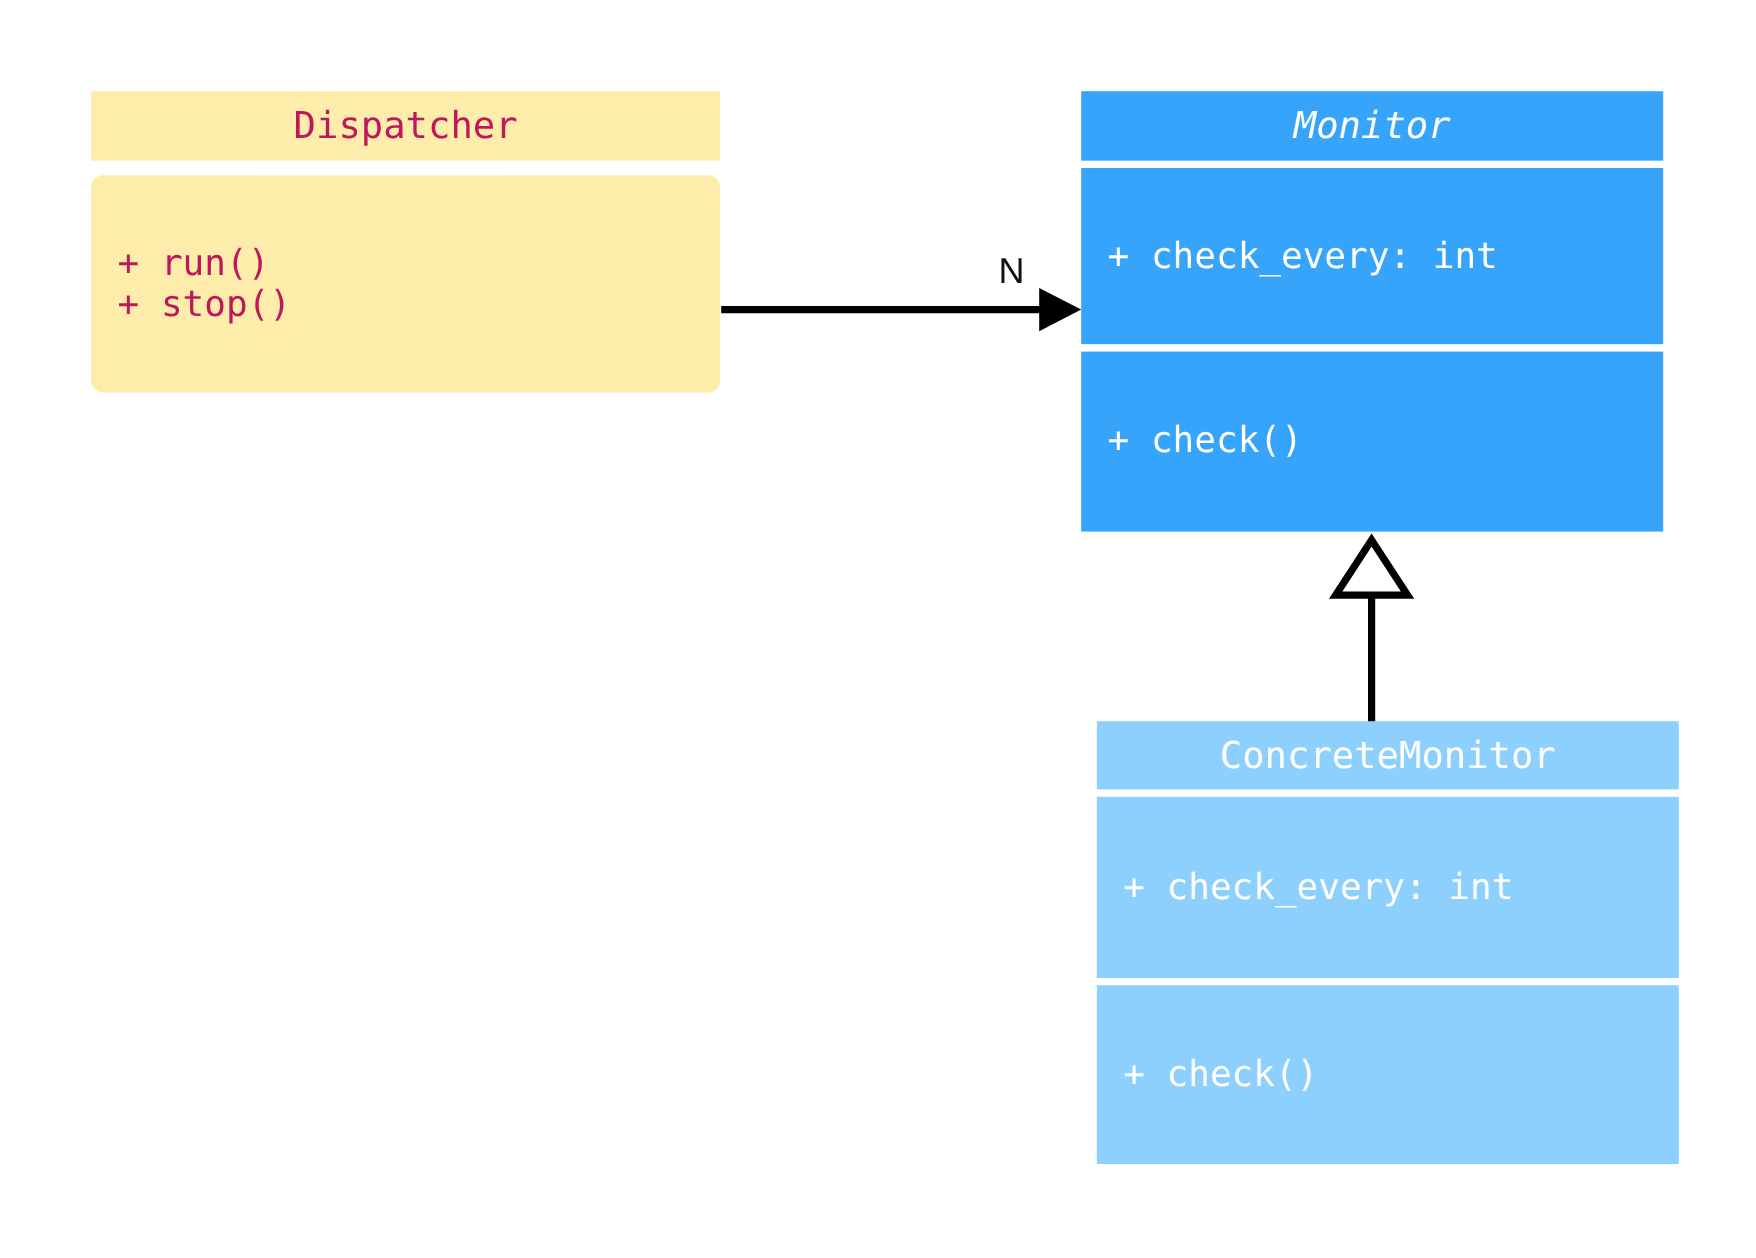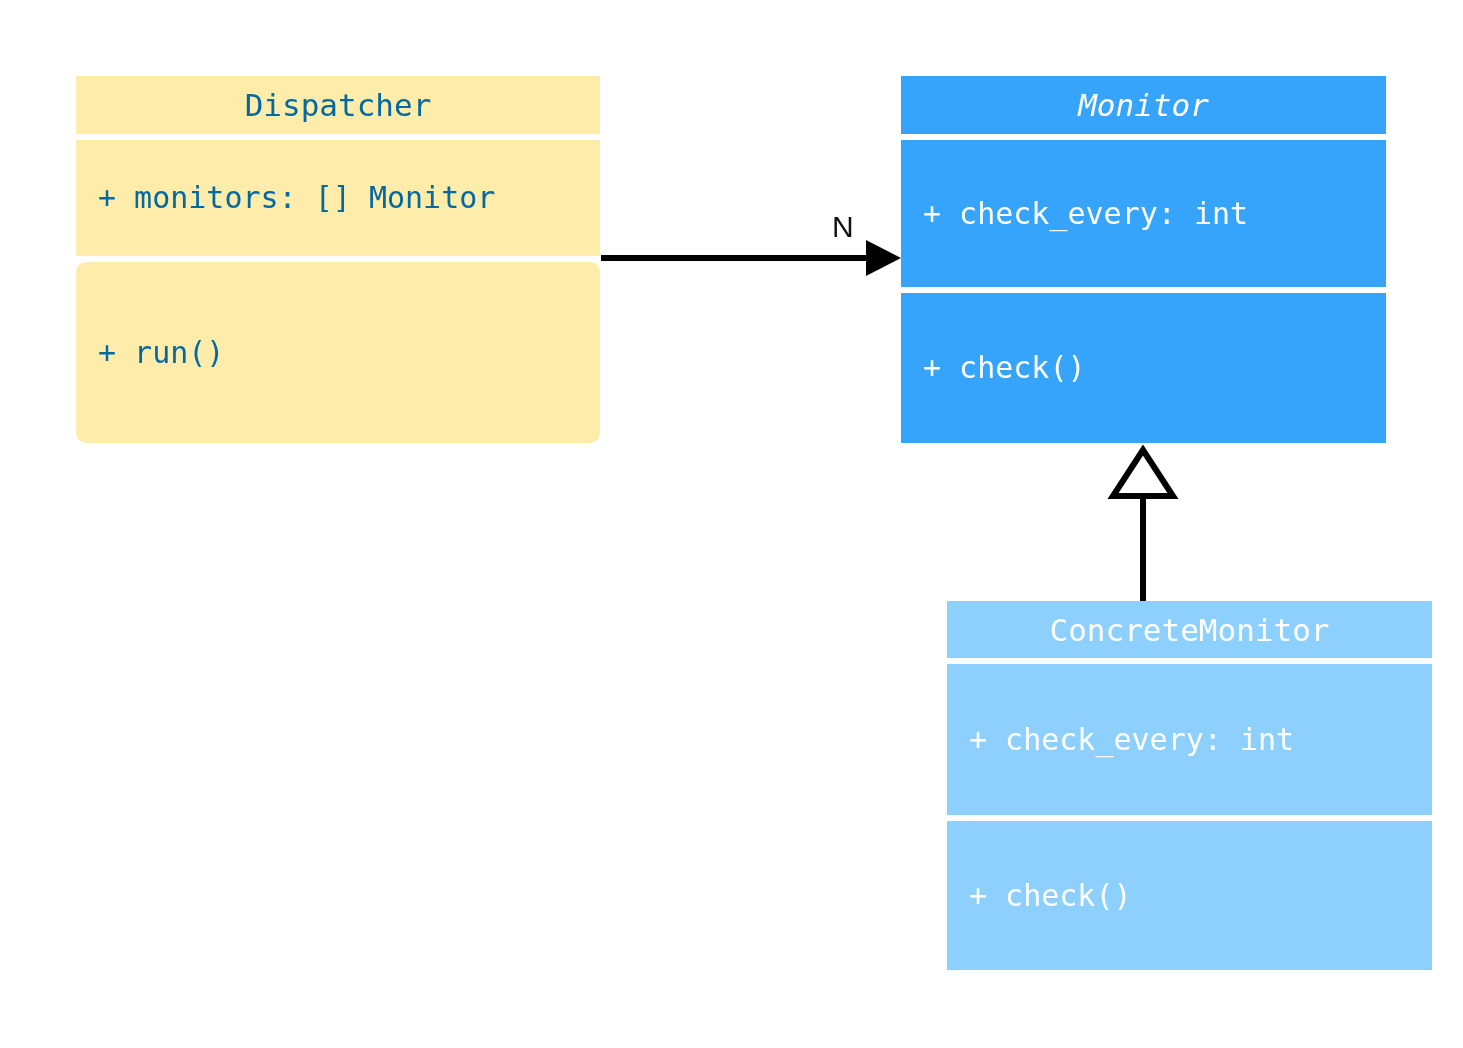--- a/index.html
+++ b/index.html
@@ -53,34 +53,34 @@
     justify-content: center;
     padding-left: 22px;
     white-space: pre;
   }
   .member-line {
     white-space: pre;
   }
 
   
   .box-dispatcher { left: 76px; top: 76px; width: 524px; height: 367px; }
-  .box-dispatcher .compartment { background: #fdecaa; color: #0369a1; }
+  .box-dispatcher .compartment { background: #fdecaa; color: #be185d; }
   .box-dispatcher .class-title { height: 58px; }
   .box-dispatcher .attrs { height: 116px; }
   .box-dispatcher .ops   { height: 181px; border-radius: 10px; }
 
   
   .box-monitor { left: 901px; top: 76px; width: 485px; height: 367px; }
   .box-monitor .compartment { background: #36a4fa; color: #ffffff; }
   .box-monitor .class-title { height: 58px; }
   .box-monitor .attrs { height: 147px; }
   .box-monitor .ops   { height: 150px; }
 
   
-  .box-concrete { left: 947px; top: 601px; width: 485px; height: 369px; }
+  .box-concrete { left: 914px; top: 601px; width: 485px; height: 369px; }
   .box-concrete .compartment { background: #8ed0fd; color: #ffffff; }
   .box-concrete .class-title { height: 57px; }
   .box-concrete .attrs { height: 151px; }
   .box-concrete .ops   { height: 149px; }
 
   
   .connector {
     position: absolute;
     left: 0;
     top: 0;
@@ -98,26 +98,24 @@
   .label-n { left: 832px; top: 212px; }
 </style>
 </head>
 <body>
 
 <div id="canvas">
 
   <div class="uml-class box-dispatcher">
     <div class="compartment class-title">Dispatcher</div>
     <div class="divider"></div>
-    <div class="compartment attrs member-list">
-      <div class="member-line">+ monitors: [] Monitor</div>
-    </div>
     <div class="divider"></div>
     <div class="compartment ops member-list">
       <div class="member-line">+ run()</div>
+      <div class="member-line">+ stop()</div>
     </div>
   </div>
 
   <div class="uml-class box-monitor">
     <div class="compartment class-title abstract">Monitor</div>
     <div class="divider"></div>
     <div class="compartment attrs member-list">
       <div class="member-line">+ check_every: int</div>
     </div>
     <div class="divider"></div>

